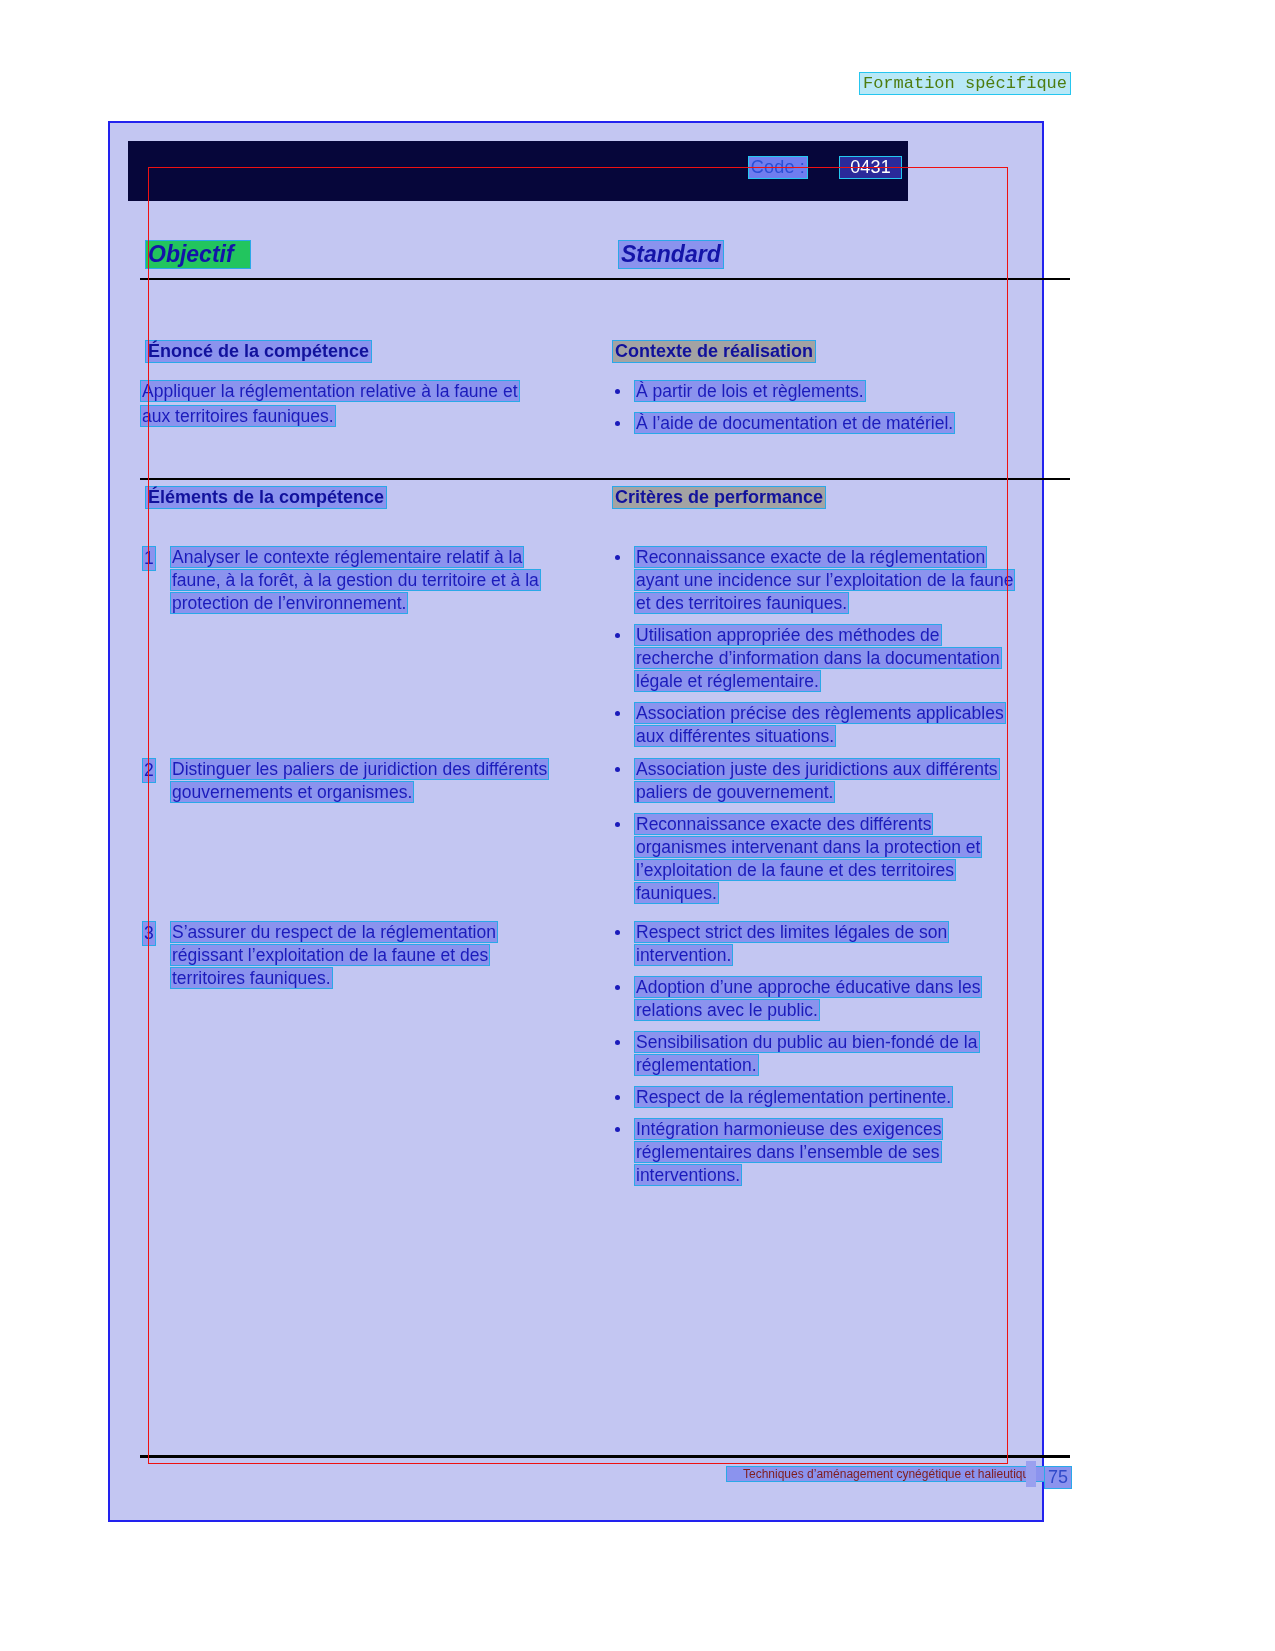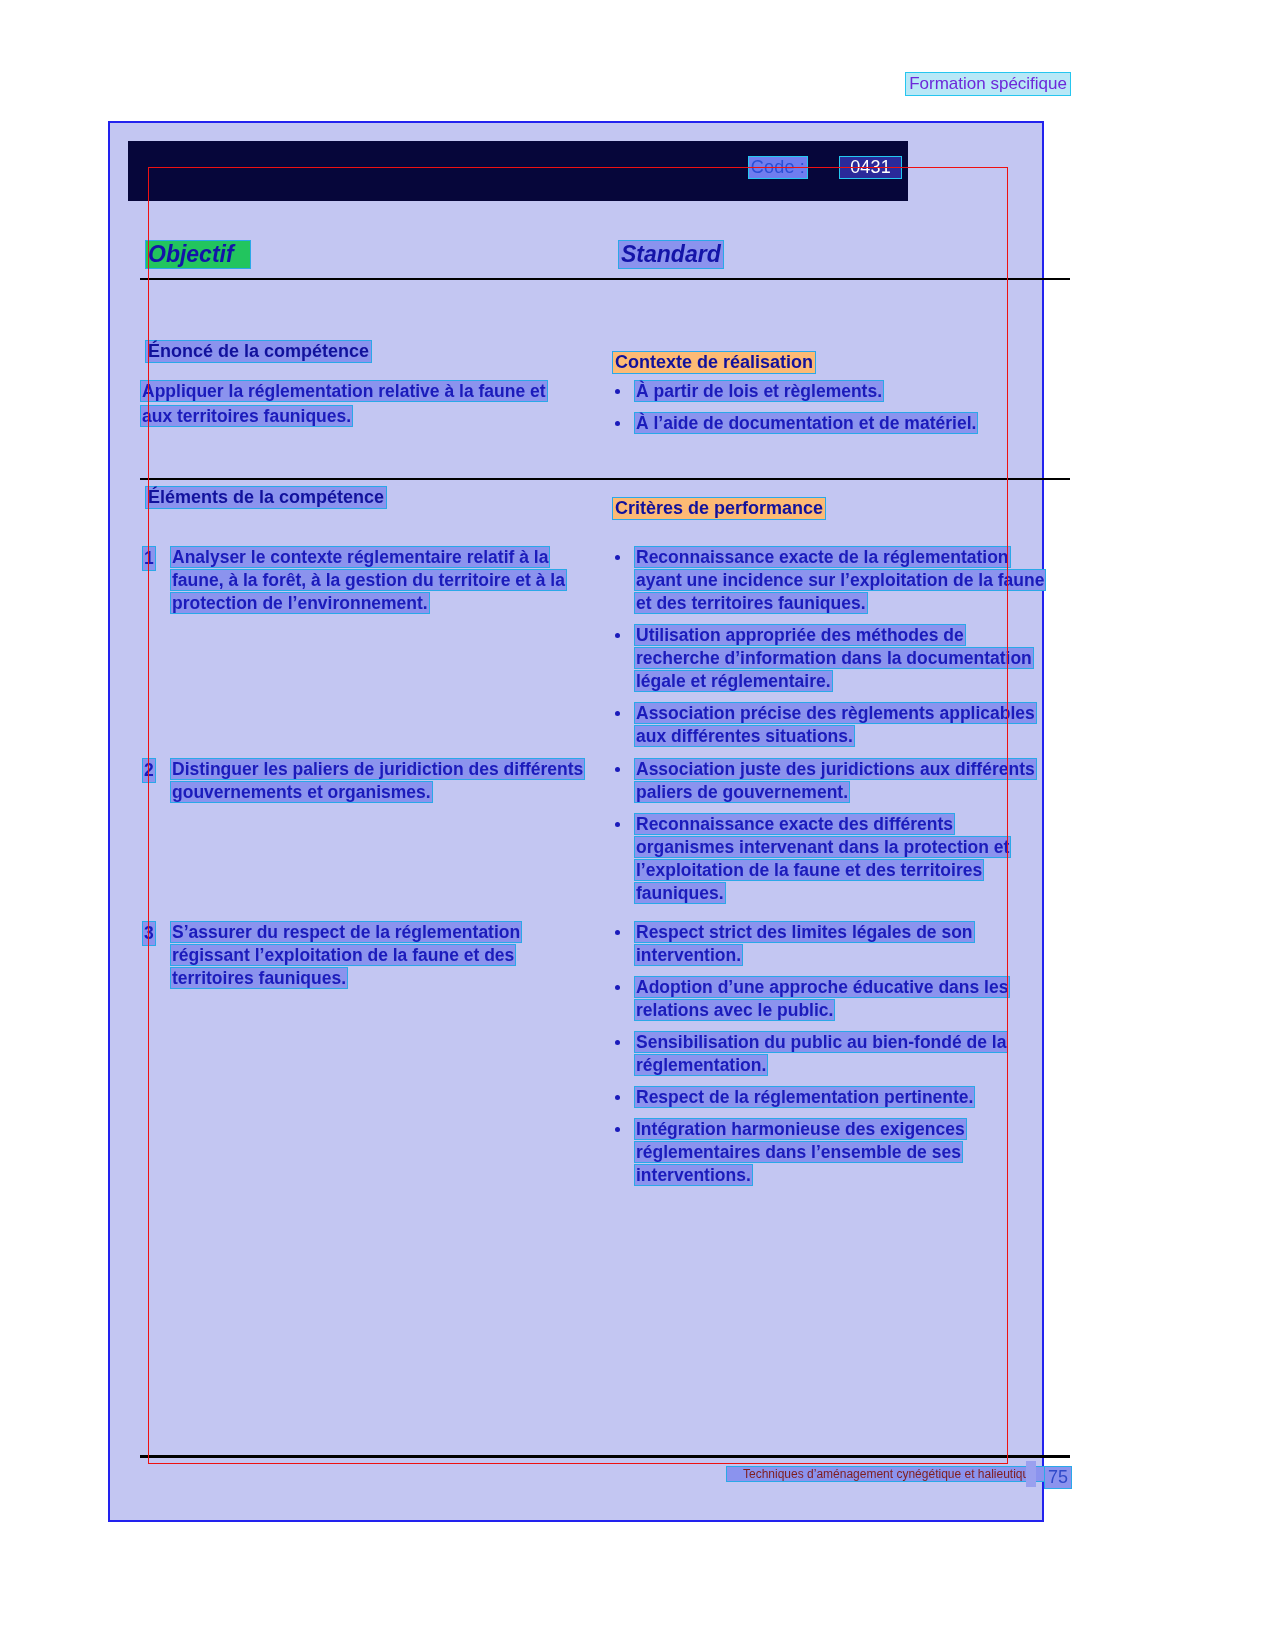--- a/index.html
+++ b/index.html
@@ -70,25 +70,26 @@
     padding: 0 10px;
     letter-spacing: .2px;
   }
 
   
   #running-head {
     position: absolute;
     right: 204px;
     top: 72px;
     font-size: 17px;
-    color: #6d28d9;
+    color: #4d7c0f;
     background: #b8e8f7;
     border: 1px solid #26c6ef;
     padding: 1px 3px;
     white-space: nowrap;
+    font-family: Liberation Mono, monospace;
   }
 
   
   #content {
     position: absolute;
     left: 140px;
     top: 240px;
     width: 930px;
     z-index: 20;
   }
@@ -141,32 +142,31 @@
     font-size: 18px;
     font-weight: bold;
     color: #11119c;
     background: #8b93ee;
     border: 1px solid #2aa8e8;
     padding: 0 2px;
   }
   .sec-right {
     position: absolute;
     left: 472px;
-    top: 11px;
+    top: 0;
     font-size: 18px;
     font-weight: bold;
     color: #11119c;
-    background: #fdba74;
+    background: #a3a3a3;
     border: 1px solid #2aa8e8;
     padding: 0 2px;
   }
 
   .twocol {
     position: relative;
-    font-weight: bold;
   }
   .col-left {
     position: absolute;
     left: 0;
     top: 0;
     width: 462px;
   }
   .col-right {
     position: absolute;
     left: 468px;

